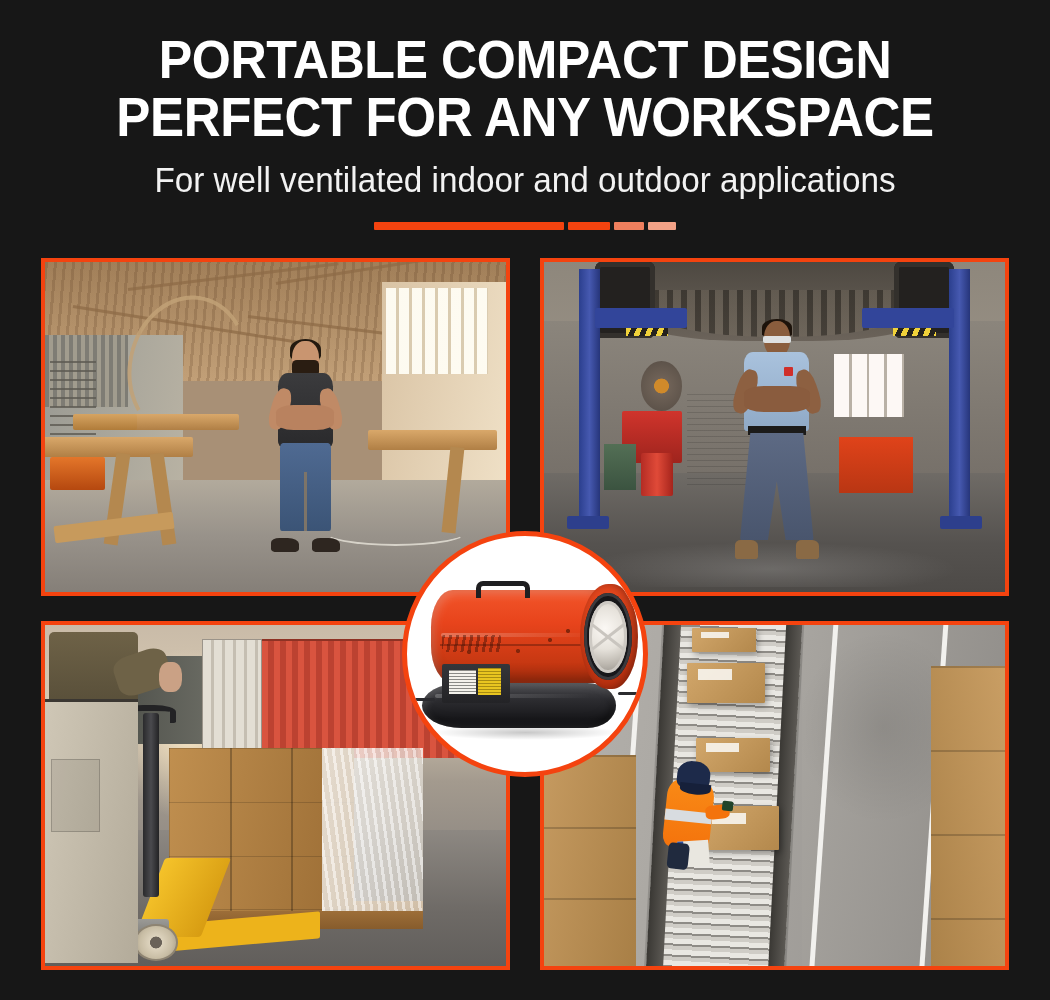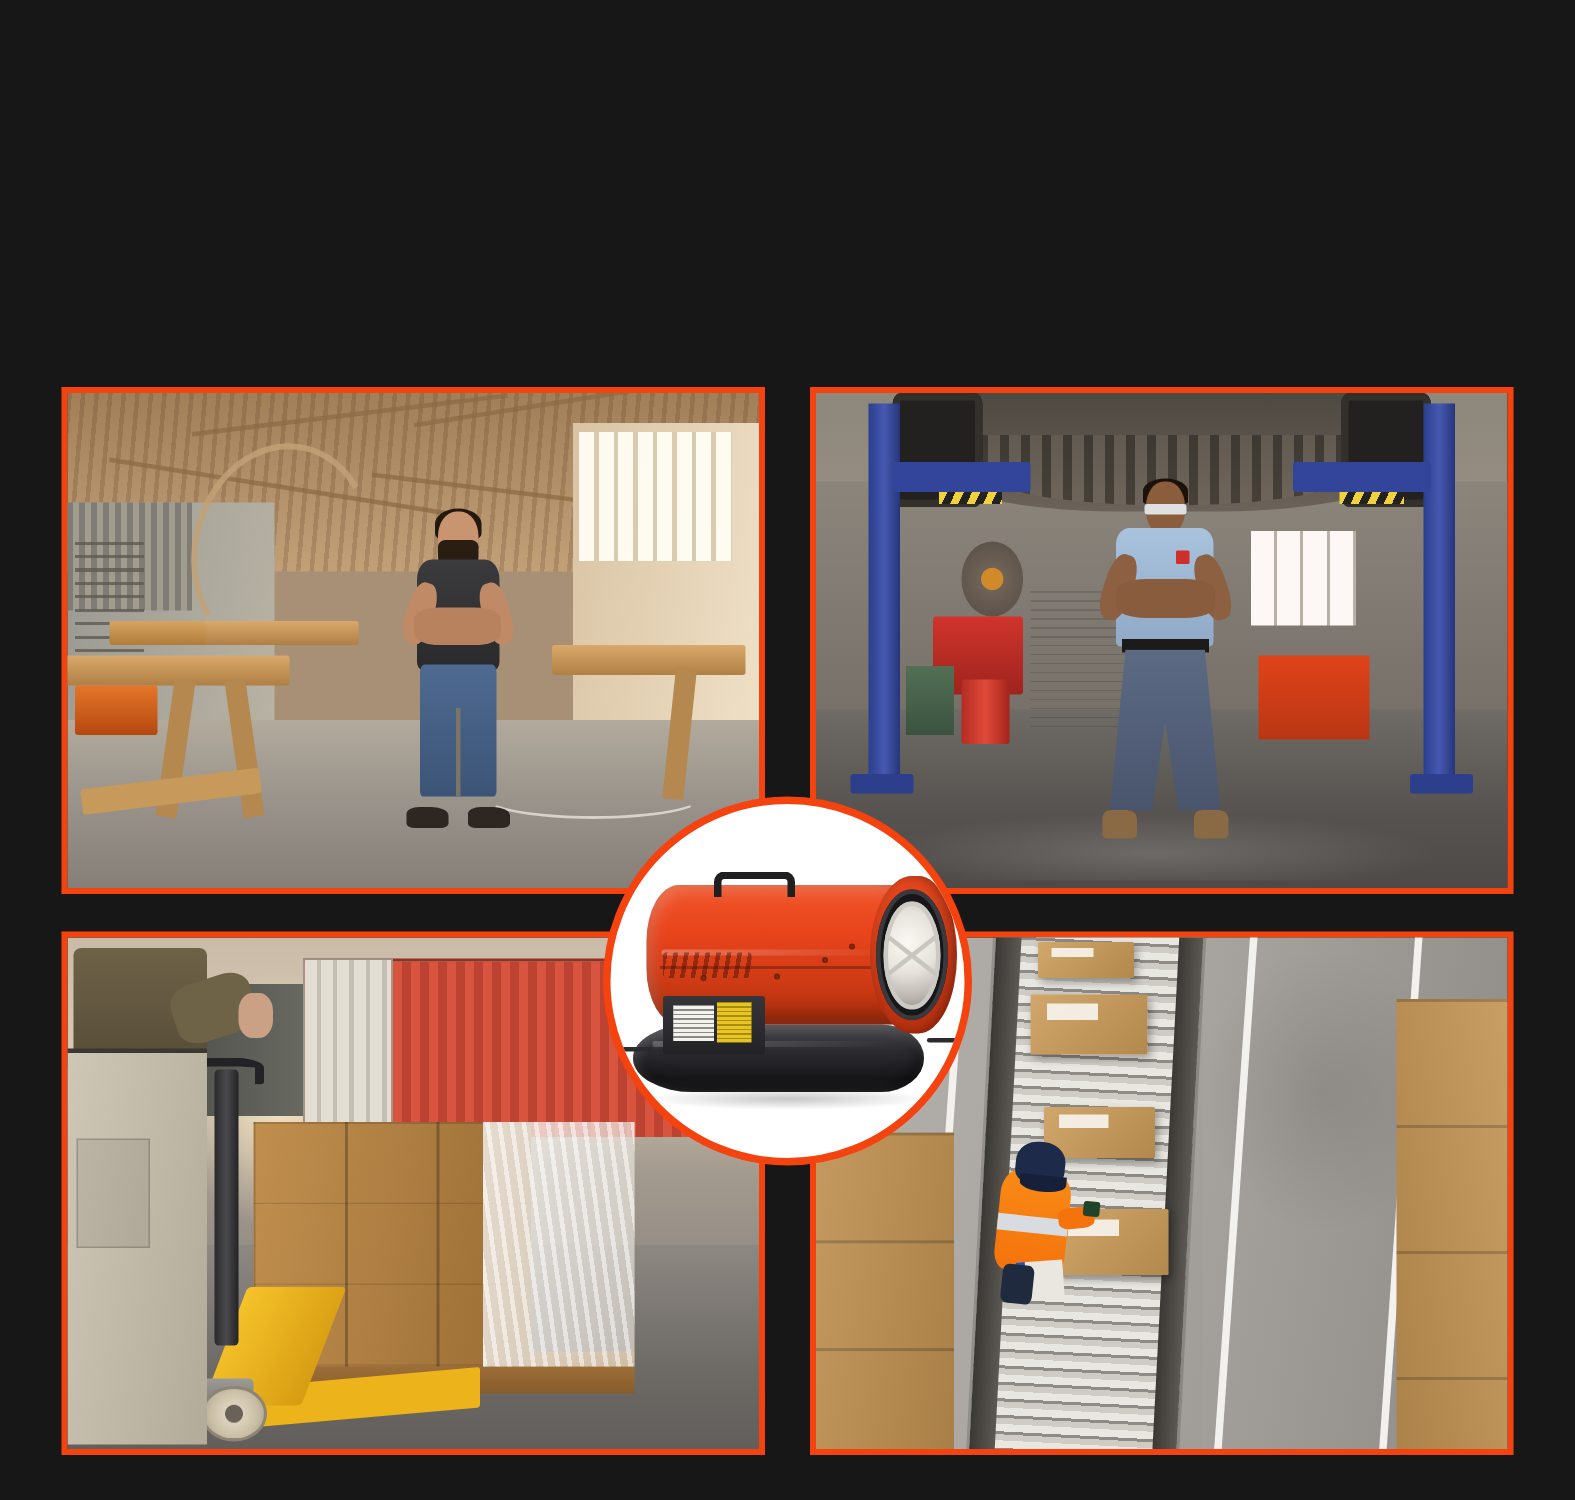--- a/index.html
+++ b/index.html
@@ -527,20 +527,34 @@
   .ht-shadow {
     position:absolute; left:6%; bottom:-4%; width:84%; height:10%;
     background:radial-gradient(ellipse, rgba(0,0,0,.22), rgba(0,0,0,0) 70%);
   }
 </style>
 </head>
 <body>
 
 <div id="banner">
 
+  <div class="header">
+    <div class="title-block">
+      <div class="title-line l1">PORTABLE COMPACT DESIGN</div>
+      <div class="title-line l2">PERFECT FOR ANY WORKSPACE</div>
+      <div class="subtitle">For well ventilated indoor and outdoor applications</div>
+
+      <div class="divider">
+        <span class="seg s1" style="background:#f4430f"></span>
+        <span class="seg s2" style="background:#f4430f"></span>
+        <span class="seg s3" style="background:#ef7f5e"></span>
+        <span class="seg s4" style="background:#f3a287"></span>
+      </div>
+    </div>
+  </div>
 
   <div class="grid">
 
     <div class="tile tl">
       <div class="photo">
         <div class="ws-bg"></div>
         <div class="ws-roof"></div>
         <div class="ws-truss" style="left:6%;top:13%;width:54%;transform:rotate(9deg)"></div>
         <div class="ws-truss" style="left:18%;top:8%;width:46%;transform:rotate(-7deg)"></div>
         <div class="ws-truss" style="left:44%;top:16%;width:40%;transform:rotate(7deg)"></div>

